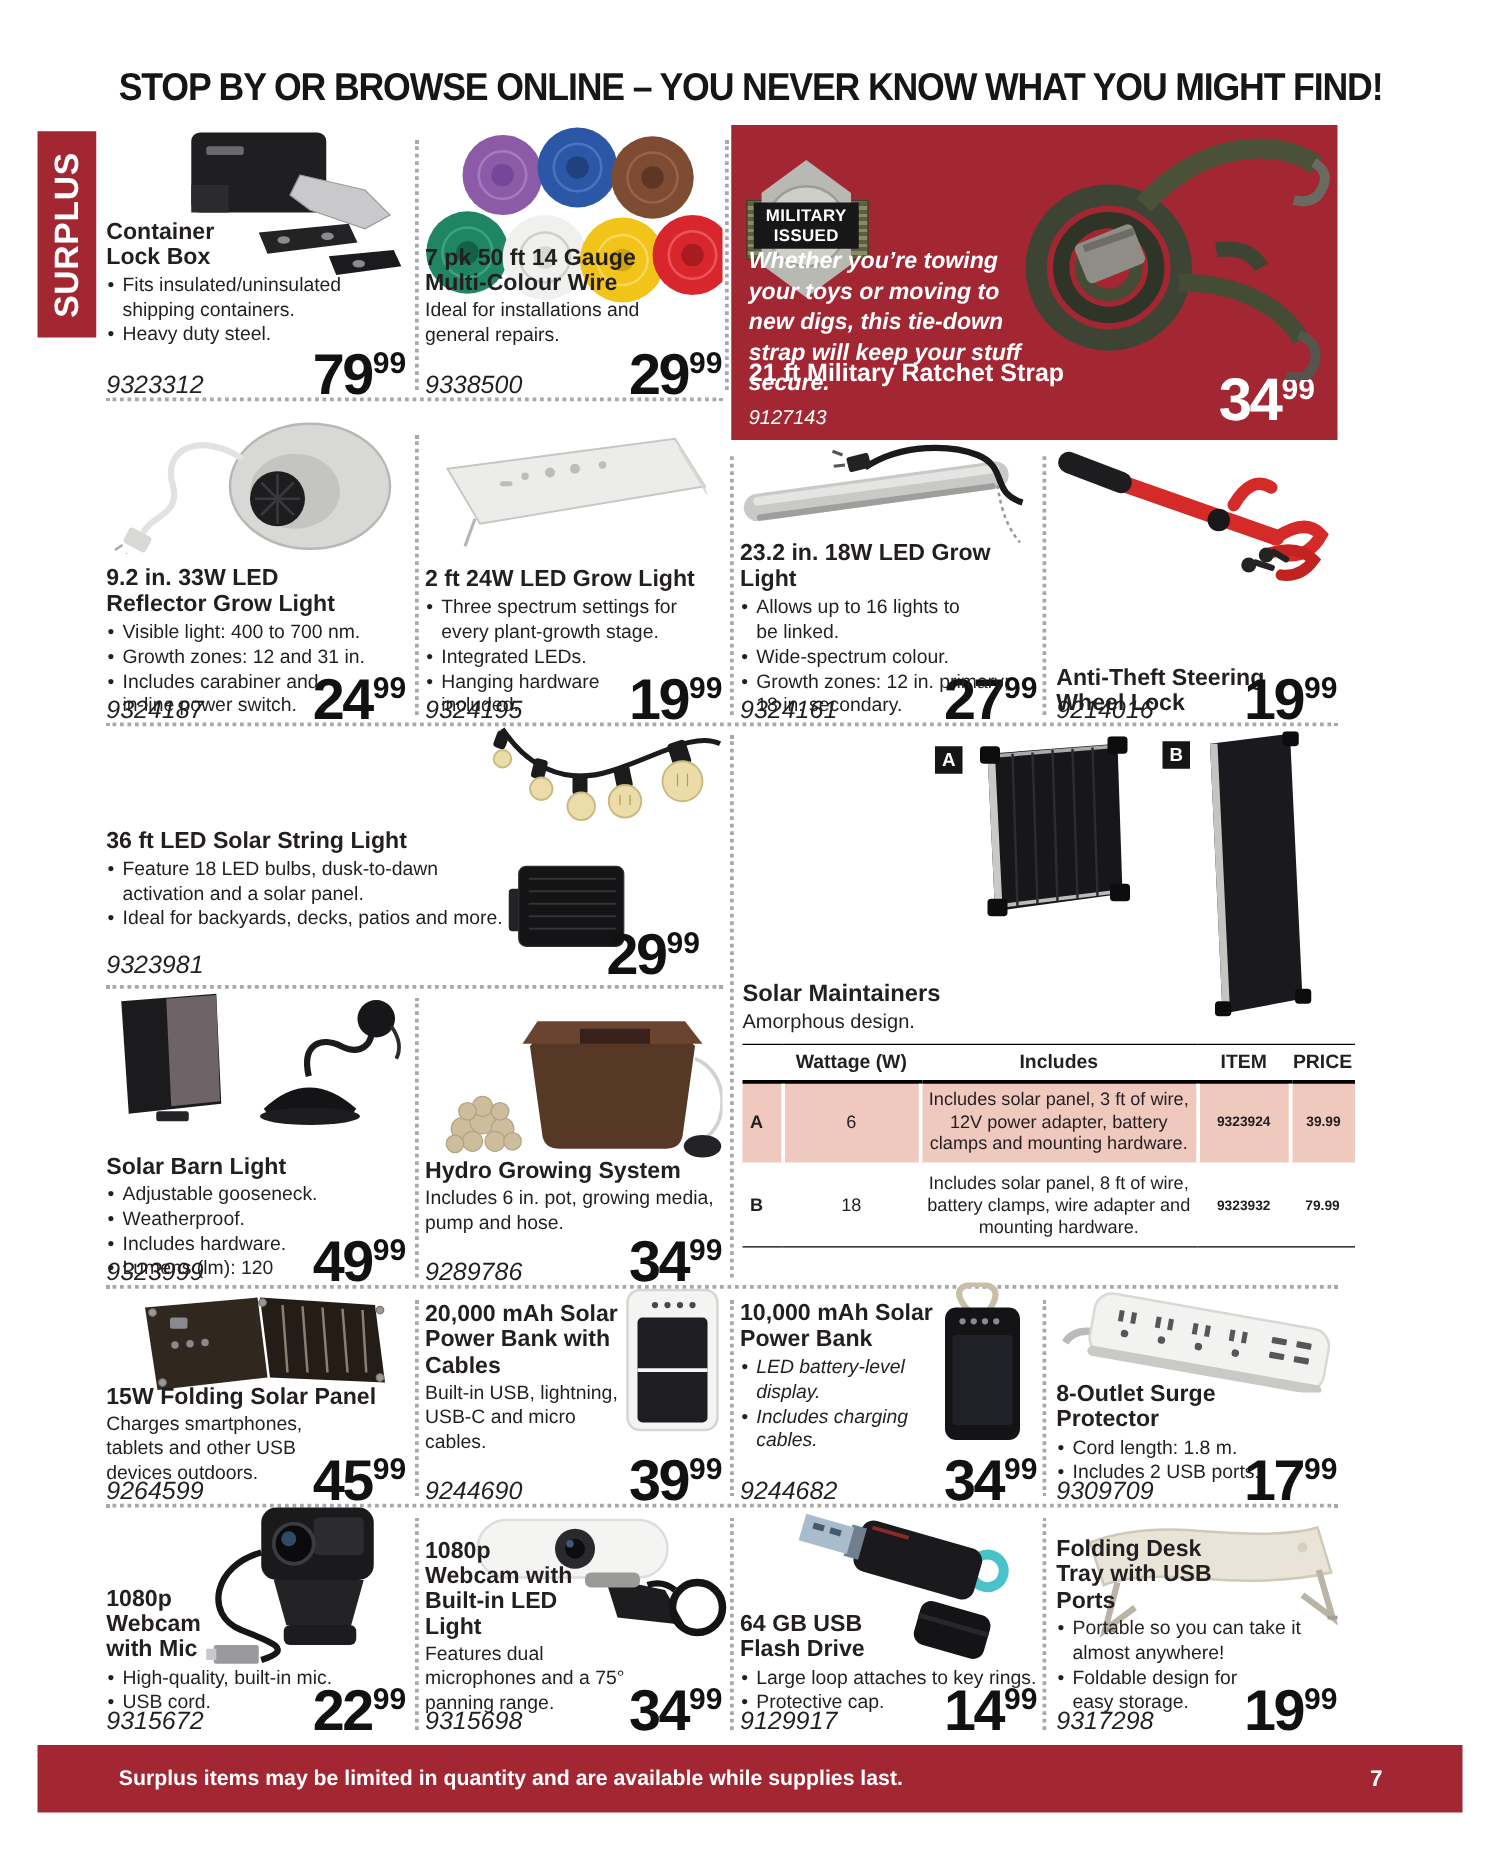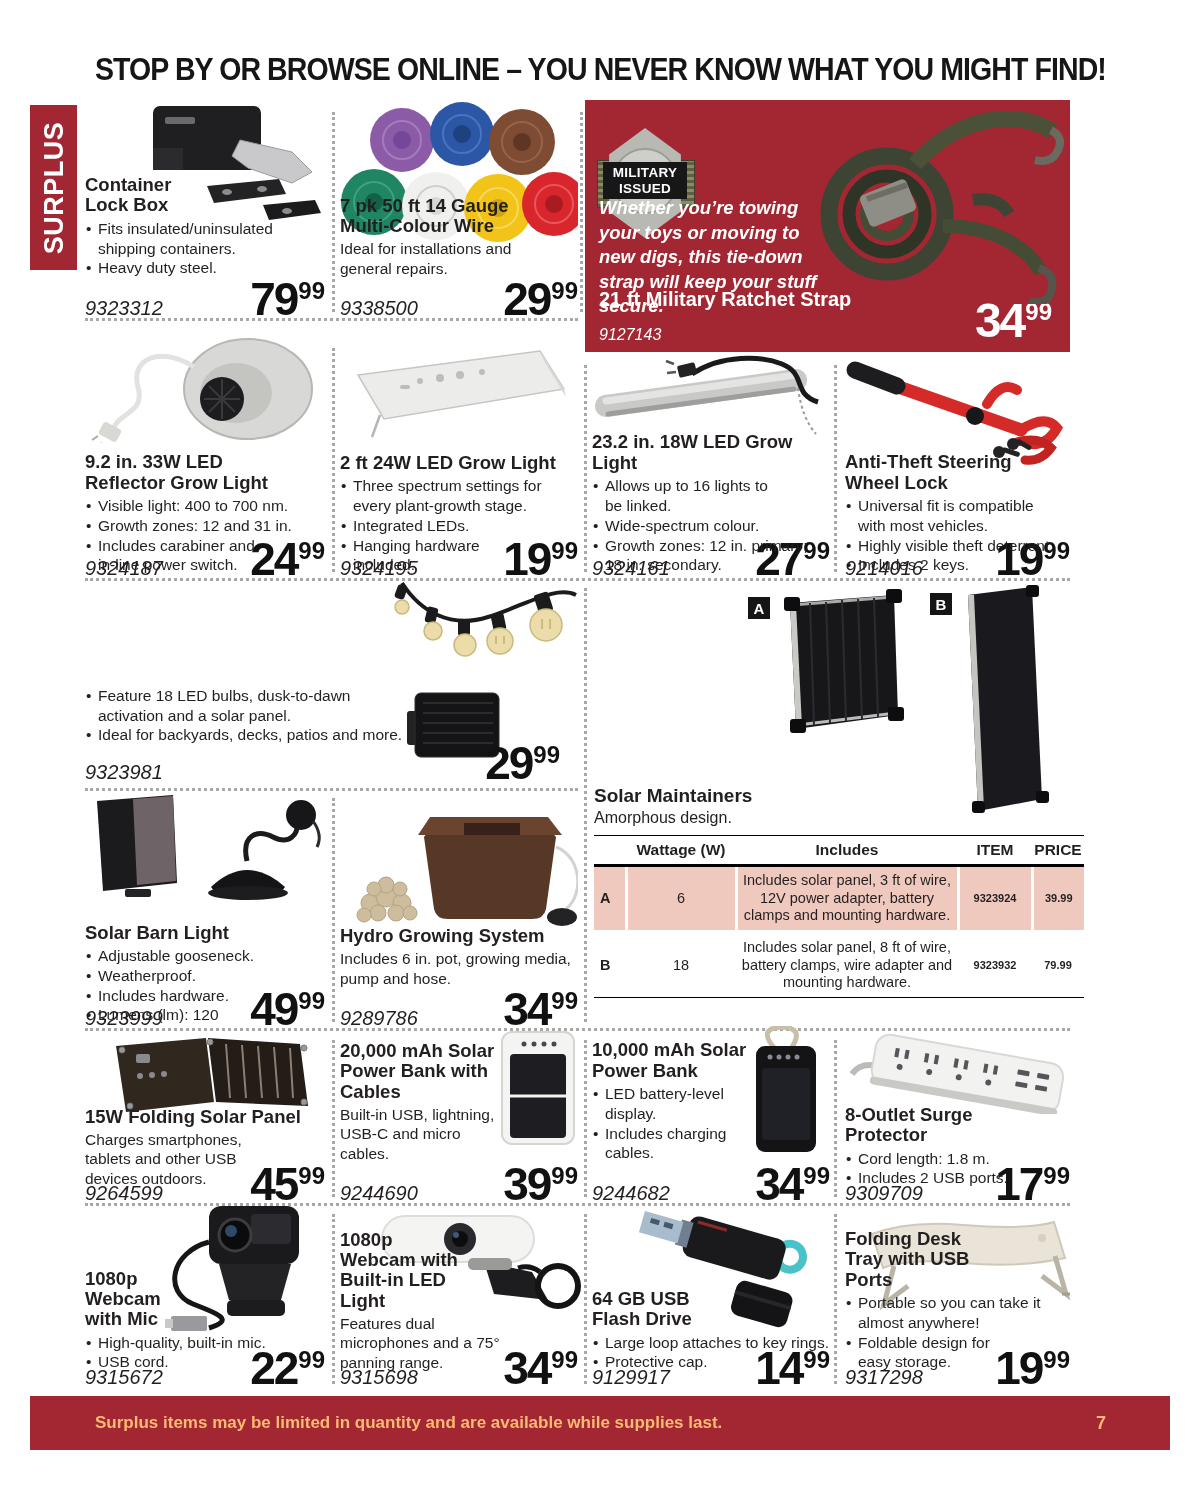--- a/index.html
+++ b/index.html
@@ -57,21 +57,21 @@
   .sm-table{position:absolute;left:2px;top:250px;width:470px;border-collapse:collapse;table-layout:fixed;font-size:14.5px;}
   .sm-table th{font-weight:bold;font-size:15.5px;border-top:1.5px solid #000;border-bottom:3px solid #000;padding:5px 2px;text-align:center;}
   .sm-table td{text-align:center;vertical-align:middle;padding:5px 4px;line-height:1.22;}
   .sm-table tr.hi td{background:var(--pink);border-bottom:4px solid #fff;}
   .sm-table tr.hi td + td{border-left:3px solid #fff;}
   .sm-table tr.last td{border-bottom:1.5px solid #000;}
   .sm-table td.lbl{font-weight:bold;text-align:left;padding-left:6px;}
   .sm-table td.itm,.sm-table td.prc{font-weight:bold;font-size:11px;}
 
   
-  .footer{position:absolute;left:30px;top:1396px;width:1140px;height:54px;background:var(--red);color:#fdba74;}
+  .footer{position:absolute;left:30px;top:1396px;width:1140px;height:54px;background:var(--red);color:#ffffff;}
   .footer .note{position:absolute;left:65px;top:50%;transform:translateY(-50%);font-weight:bold;font-size:17px;}
   .footer .pnum{position:absolute;right:64px;top:50%;transform:translateY(-50%);font-weight:bold;font-size:18px;}
 </style>
 </head>
 <body>
 
 <div class="page">
 
   <div class="title"><span>STOP BY OR BROWSE ONLINE – YOU NEVER KNOW WHAT YOU MIGHT FIND!</span></div>
 
@@ -295,25 +295,20 @@
       <path d="M178 86 q22 -6 34 6 q-10 14 -26 12" stroke="#C02320" stroke-width="9" fill="none" stroke-linecap="round"></path>
       <g fill="#232325">
           <circle cx="160" cy="96" r="6"></circle>
           <rect x="163" y="93" width="18" height="5" rx="2" transform="rotate(18 170 96)"></rect>
           <circle cx="174" cy="88" r="6"></circle>
           <rect x="177" y="85" width="16" height="5" rx="2" transform="rotate(30 183 88)"></rect>
         </g>
     </svg>
     <div class="info">
       <h3 class="pname" style="width:180px;">Anti-Theft Steering Wheel Lock</h3>
-      <ul class="bullets">
-        <li style="width:190px;">Universal fit is compatible with most vehicles.</li>
-        <li>Highly visible theft deterrent.</li>
-        <li>Includes 2 keys.</li>
-      </ul>
       <div class="bottom" style="margin-top:-34px;">
         <span class="item">9214016</span>
         <span class="price">
             <span class="d">19</span>
             <span class="c">99</span>
           </span>
       </div>
     </div>
   </div>
 
@@ -340,20 +335,21 @@
         </g>
     </svg>
     <svg class="art" style="left:318px;top:104px;" width="100" height="72" viewBox="0 0 100 72">
       <rect x="4" y="22" width="12" height="34" rx="3" fill="#232325"></rect>
       <rect x="12" y="4" width="84" height="64" rx="6" fill="#141416" stroke="#2e2e30"></rect>
       <g stroke="#333" stroke-width="1.5">
           <path d="M20 14 h70 M20 24 h70 M20 34 h70 M20 44 h70 M20 54 h70"></path>
         </g>
     </svg>
     <div class="info" style="bottom:6px;">
+      <h3 class="pname">36 ft LED Solar String Light</h3>
       <ul class="bullets">
         <li style="width:300px;">Feature 18 LED bulbs, dusk-to-dawn activation and a solar panel.</li>
         <li>Ideal for backyards, decks, patios and more.</li>
       </ul>
       <div class="bottom" style="margin-top:0;">
         <span class="item">9323981</span>
         <span class="price" style="margin-right:18px;">
             <span class="d">29</span>
             <span class="c">99</span>
           </span>
@@ -547,21 +543,21 @@
       <rect x="20" y="42" width="48" height="72" rx="3" fill="#202027"></rect>
       <g fill="#8a8a92">
           <circle cx="28" cy="31" r="2.5"></circle>
           <circle cx="37" cy="31" r="2.5"></circle>
           <circle cx="46" cy="31" r="2.5"></circle>
           <circle cx="55" cy="31" r="2.5"></circle>
         </g>
     </svg>
     <div class="info">
       <h3 class="pname" style="width:155px;">10,000 mAh Solar Power Bank</h3>
-      <ul class="bullets" style="width:155px;">
+      <ul class="bullets" style="width:155px;font-style:italic;">
         <li>LED battery-level display.</li>
         <li>Includes charging cables.</li>
       </ul>
       <div class="bottom">
         <span class="item">9244682</span>
         <span class="price">
             <span class="d">34</span>
             <span class="c">99</span>
           </span>
       </div>

